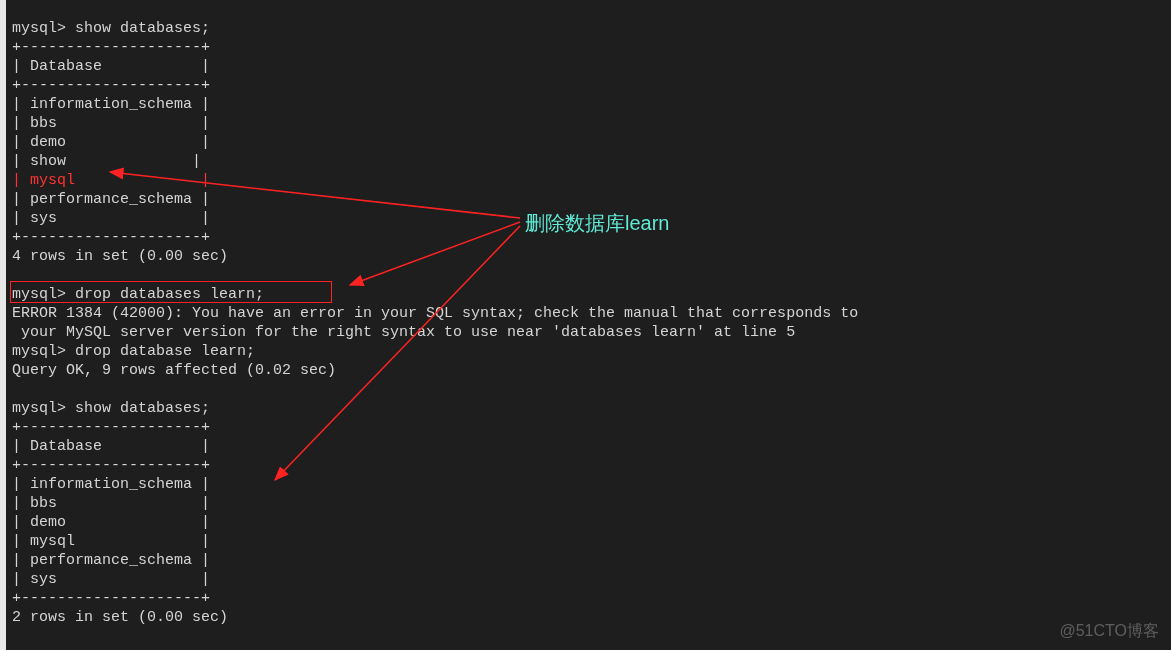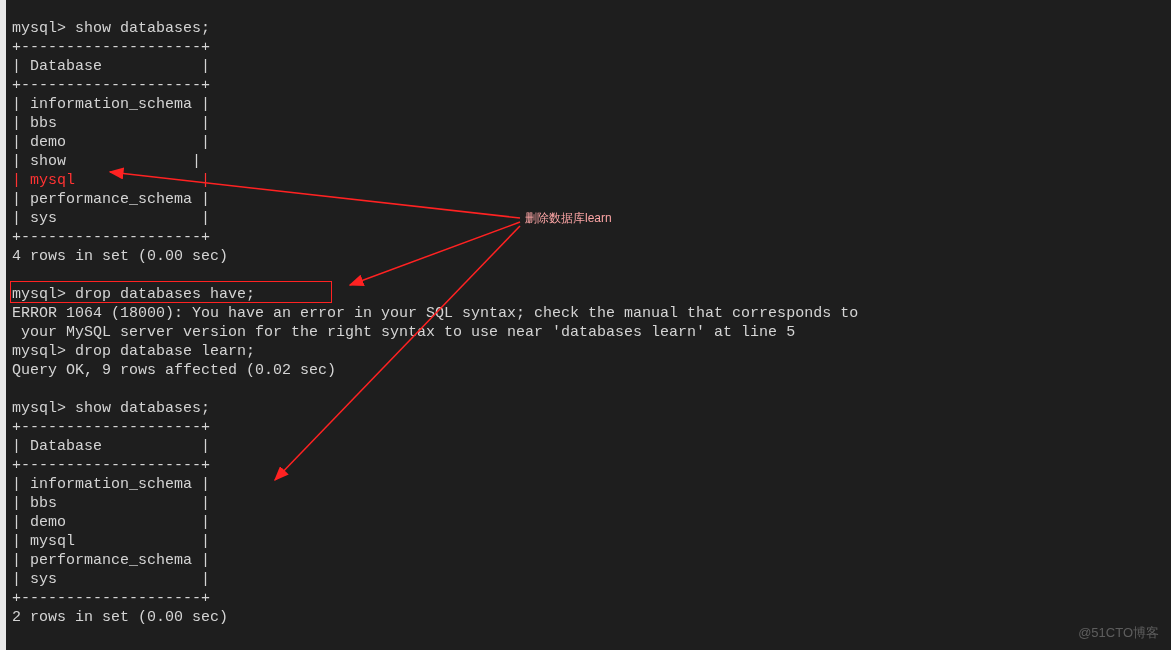--- a/index.html
+++ b/index.html
@@ -15,43 +15,43 @@
     position: relative;
   }
   .terminal {
     padding: 0 4px;
     line-height: 19px;
     white-space: pre;
   }
   .redrow { color: #ff3333; }
   .annotation {
     position: absolute;
-    color: #fca5a5;
+    color: #5eead4;
     font-family: sans-serif;
-    font-size: 12px;
+    font-size: 20px;
   }
   .redbox {
     position: absolute;
     border: 1.5px solid #ff2222;
     pointer-events: none;
   }
   svg.overlay {
     position: absolute;
     top: 0; left: 0;
     width: 1171px;
     height: 650px;
     pointer-events: none;
   }
   .watermark {
     position: absolute;
     right: 12px;
     bottom: 8px;
     color: #888;
     font-family: sans-serif;
-    font-size: 13px;
+    font-size: 16px;
     opacity: 0.6;
     text-align: center;
   }
   .left-edge {
     position: absolute;
     left: 0;
     top: 0;
     width: 6px;
     height: 650px;
     background: #e8e8e8;
@@ -70,22 +70,22 @@
 <span>| information_schema |</span>
 <span>| bbs                |</span>
 <span>| demo               |</span>
 <span>| show              |</span>
 <span class="redrow">| mysql              |</span>
 <span>| performance_schema |</span>
 <span>| sys                |</span>
 <span>+--------------------+</span>
 <span>4 rows in set (0.00 sec)</span>
 <span></span>
-<span>mysql&gt; </span><span>drop databases have;</span>
-<span>ERROR 1064 (18000): You have an error in your SQL syntax; check the manual that corresponds to</span>
+<span>mysql&gt; </span><span>drop databases learn;</span>
+<span>ERROR 1384 (42000): You have an error in your SQL syntax; check the manual that corresponds to</span>
 <span> your MySQL server version for the right syntax to use near 'databases learn' at line 5</span>
 <span>mysql&gt; </span><span>drop database learn;</span>
 <span>Query OK, 9 rows affected (0.02 sec)</span>
 <span></span>
 <span>mysql&gt; </span><span>show databases;</span>
 <span>+--------------------+</span>
 <span>| Database           |</span>
 <span>+--------------------+</span>
 <span>| information_schema |</span>
 <span>| bbs                |</span>

